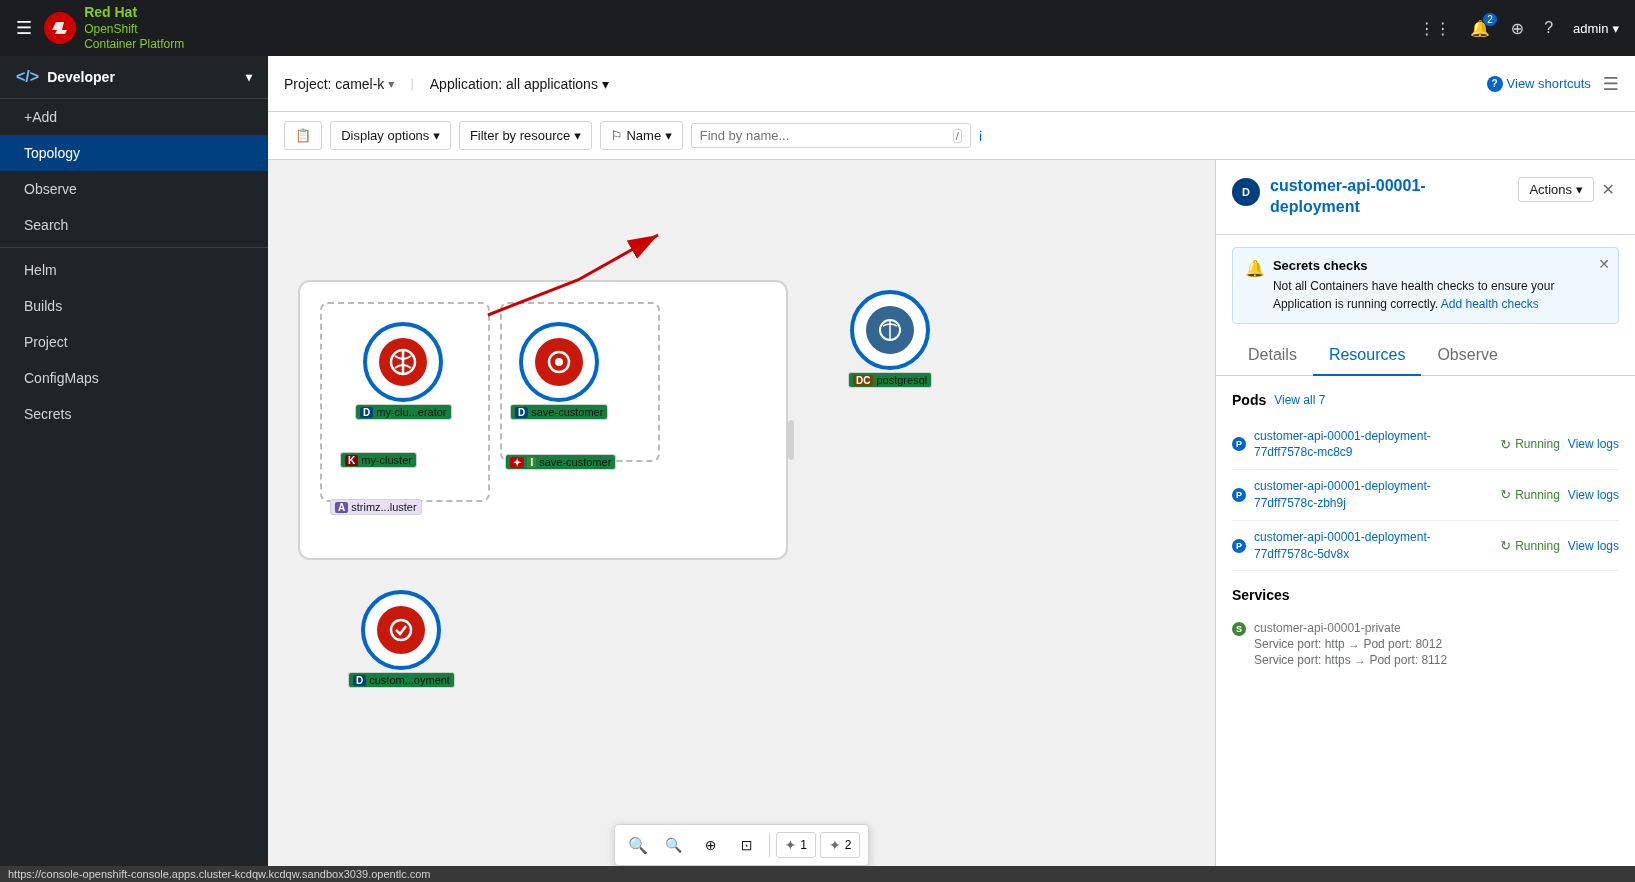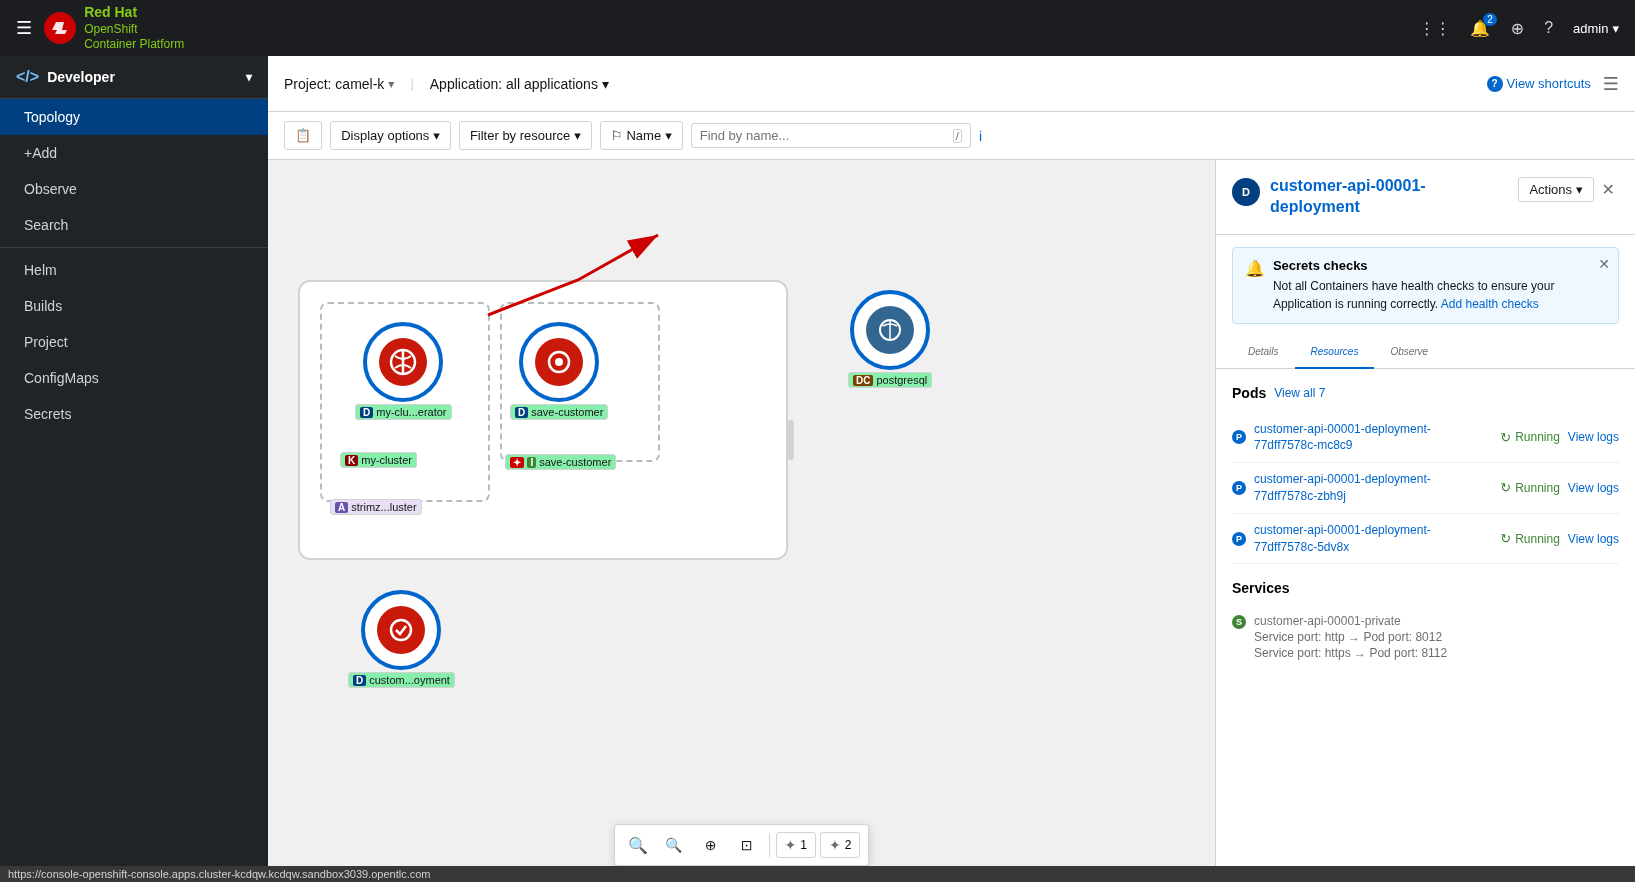--- a/index.html
+++ b/index.html
@@ -185,21 +185,21 @@
       justify-content: center;
       color: #fff;
       font-size: 22px;
     }
     .node-badge {
       display: inline-flex;
       align-items: center;
       gap: 3px;
       font-size: 11px;
       color: #151515;
-      background: #86efac;
+      background: #15803d;
       border: 1px solid #d2d2d2;
       border-radius: 3px;
       padding: 1px 4px;
       margin-top: 2px;
     }
     .badge-d { background: #004080; color: #fff; border-radius: 2px; padding: 0 3px; font-size: 10px; font-weight: bold; }
     .badge-dc { background: #7b4000; color: #fff; border-radius: 2px; padding: 0 3px; font-size: 10px; font-weight: bold; }
     .badge-k { background: #8b0000; color: #fff; border-radius: 2px; padding: 0 3px; font-size: 10px; font-weight: bold; }
     .badge-i { background: #3e8635; color: #fff; border-radius: 2px; padding: 0 3px; font-size: 10px; font-weight: bold; }
     .badge-a { background: #6753ac; color: #fff; border-radius: 2px; padding: 0 3px; font-size: 10px; font-weight: bold; }
@@ -330,26 +330,25 @@
     .health-link { color: #06c; cursor: pointer; text-align: center; }
 
     
     .panel-tabs {
       display: flex;
       border-bottom: 1px solid #d2d2d2;
       padding: 0 16px;
     }
     .panel-tab {
       padding: 10px 16px;
-      font-size: 10px;
+      font-size: 16px;
       cursor: pointer;
       color: #6a6e73;
       border-bottom: 2px solid transparent;
       margin-bottom: -1px;
-      font-style: italic;
     }
     .panel-tab.active { color: #06c; border-bottom-color: #06c; font-weight: 500; }
 
     
     .panel-content { flex: 1; overflow-y: auto; padding: 16px; }
     .section-title {
       font-size: 14px;
       font-weight: 600;
       margin-bottom: 12px;
       display: flex;
@@ -436,25 +435,25 @@
     </span>
   </div>
 </div>
 
 <div class="sidebar">
   <div class="sidebar-developer">
     <span class="dev-icon">&lt;/&gt;</span>
     <span>Developer</span>
     <span class="chevron">▾</span>
   </div>
+  <div class="sidebar-item">
+    <span>+Add</span>
+  </div>
   <div class="sidebar-item active">
     <span>Topology</span>
-  </div>
-  <div class="sidebar-item">
-    <span>+Add</span>
   </div>
   <div class="sidebar-item">
     <span>Observe</span>
   </div>
   <div class="sidebar-item">
     <span>Search</span>
   </div>
   <div class="sidebar-divider"></div>
   <div class="sidebar-item">
     <span>Helm</span>

